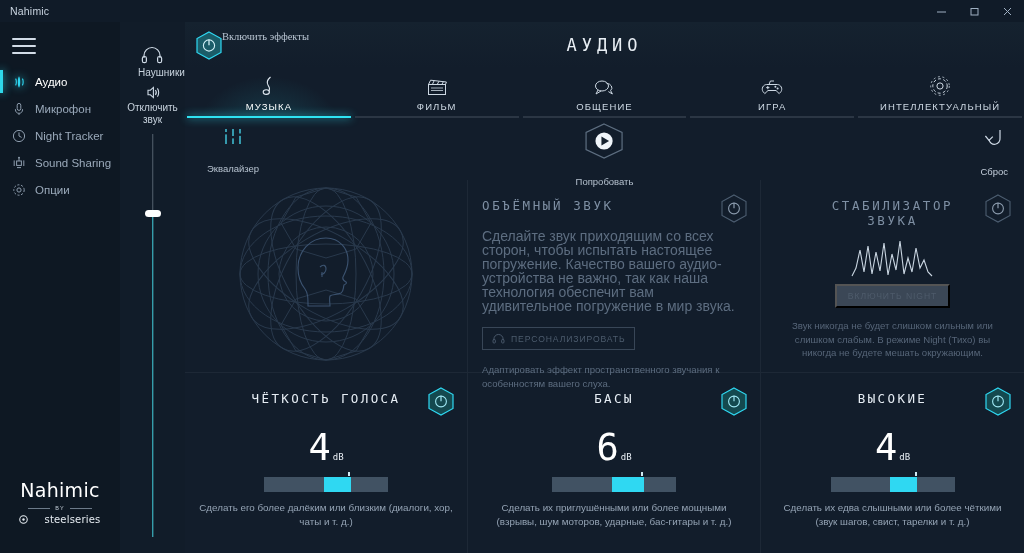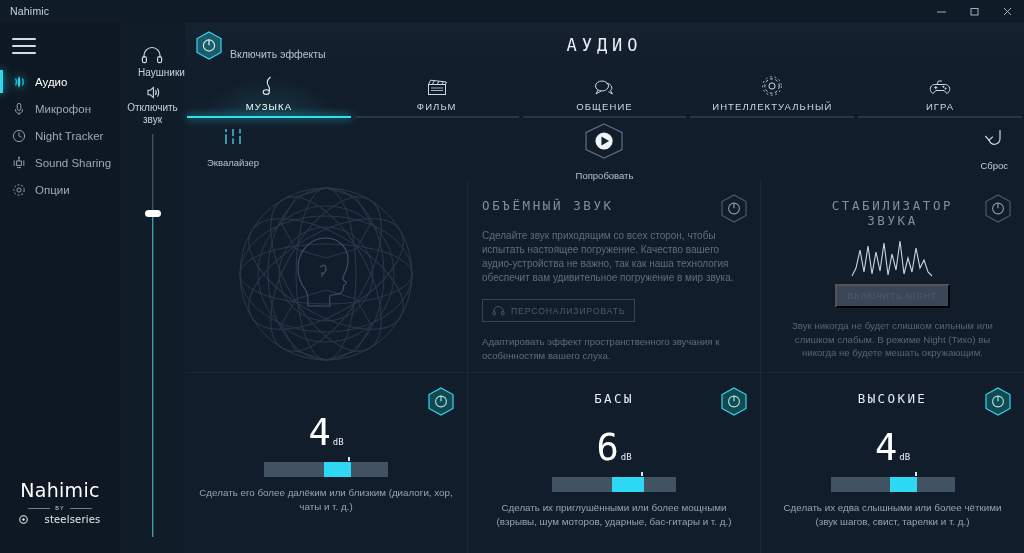--- a/index.html
+++ b/index.html
@@ -145,21 +145,21 @@
 
   
   .content { flex: 1 1 auto; display:flex; flex-direction:column; min-width:0; background:#121d2b; }
 
   .topbar {
     height: 46px; flex: 0 0 46px;
     display:flex; align-items:center;
     position: relative;
     background: linear-gradient(180deg,#15222f 0%, #121d2b 100%);
   }
-  .fxtoggle { display:flex; align-items:flex-end; gap:8px; padding-left: 11px; }
+  .fxtoggle { display:flex; align-items:flex-start; gap:0; padding-left: 11px; font-family: Liberation Serif, serif; }
   .hex-btn { position: relative; width: 26px; height: 29px; }
   .hex-btn svg { display:block; }
   .fxlabel { color:#b9c5d2; font-size:10.5px; }
   .apptitle {
     position:absolute; left:0; right:0; text-align:center;
     color:#e8eef4; font-size:17px; letter-spacing:5px;
     font-family:"DejaVu Sans Mono", monospace; font-weight:400;
     pointer-events:none;
   }
 
@@ -176,21 +176,21 @@
     content:""; position:absolute; left:2px; right:2px; bottom:0; height:2px;
     background:#2b3644;
   }
   .tab.active { color:#ffffff; }
   .tab.active::after { background:#2fe3f2; box-shadow:0 0 8px #2fe3f2; height:2.5px; }
   .tab.active { background: radial-gradient(ellipse at 50% 135%, rgba(47,227,242,.18) 0%, rgba(47,227,242,0) 62%); }
 
   
   .actions { height: 62px; flex:0 0 62px; position:relative; display:flex; align-items:center; }
   .act { position:absolute; text-align:center; }
-  .act .al { color:#b5c1ce; font-size:9.5px; margin-top:6px; }
+  .act .al { color:#b5c1ce; font-size:9.5px; margin-top:12px; }
   .act.eq { left: 22px; top: 9px; }
   .act.eq .al { color:#b8c4d1; }
   .act.try { left:50%; transform:translateX(-50%); top: 4px; }
   .act.reset { right: 16px; top: 10px; }
   .act.reset .al { color:#c3cedb; }
 
   
   .panels { flex: 1 1 auto; display:flex; flex-direction:column; min-height:0; }
   .rowtop { display:flex; height: 192px; flex:0 0 192px; }
   .rowbot { display:flex; flex:1 1 auto; min-height:0; }
@@ -199,21 +199,21 @@
   .rowbot { border-top: 1px solid #1d2836; }
 
   .c-sphere { flex: 0 0 282px; display:flex; align-items:center; justify-content:center; }
   .c-surround { flex: 1 1 0; padding: 18px 22px 0 14px; }
   .c-stab { flex: 0 0 264px; padding: 18px 16px 0 16px; text-align:center; }
 
   .ptitle {
     color:#7e8fa3; font-size:12.5px; letter-spacing:2.6px;
     font-family:"DejaVu Sans Mono", monospace;
   }
-  .pdesc { color:#5d6d80; font-size:10px; line-height:14px; margin-top:16px; }
+  .pdesc { color:#5d6d80; font-size:14px; line-height:14px; margin-top:16px; }
   .pbtn {
     display:inline-flex; align-items:flex-end; gap:6px;
     border:1px solid #384657; color:#4d5c6e;
     font-size:8.6px; letter-spacing:.9px;
     padding:5px 9px; margin-top:14px; background:transparent;
   }
   .pdesc2 { color:#5d6d80; font-size:9.6px; line-height:14px; margin-top:13px; }
 
   .powerhex { position:absolute; top: 14px; right: 13px; width:26px; height:29px; }
   .powerhex svg { display:block; }
@@ -437,41 +437,41 @@
               <ellipse cx="10" cy="9" rx="6.5" ry="5" fill="none" stroke="#cdd8e3" stroke-width="1"></ellipse>
               <path d="M6 13 L4 17 L9 14" fill="none" stroke="#cdd8e3" stroke-width="1"></path>
               <path d="M14.5 6.4 A5.6 4.4 0 0 1 18.6 13.6 L20.4 17 L16.4 14.6" fill="none" stroke="#cdd8e3" stroke-width="1"></path>
             </svg>
           </span>
           <span class="tl">ОБЩЕНИЕ</span>
         </div>
 
         <div class="tab">
           <span class="ti">
-            <svg width="22" height="22" viewBox="0 0 22 22">
-              <circle cx="11" cy="11" r="3.1" fill="none" stroke="#cdd8e3" stroke-width="1"></circle>
-              <circle cx="11" cy="11" r="7.2" fill="none" stroke="#cdd8e3" stroke-width="1" stroke-dasharray="3 2.3"></circle>
-              <circle cx="11" cy="11" r="9.3" fill="none" stroke="#cdd8e3" stroke-width=".8" stroke-dasharray="2 2.6"></circle>
-            </svg>
-          </span>
-          <span class="tl">ИНТЕЛЛЕКТУАЛЬНЫЙ</span>
-        </div>
-
-        <div class="tab">
-          <span class="ti">
             <svg width="24" height="20" viewBox="0 0 24 20">
               <path d="M6.6 7.5 H17.4 A4.6 4.6 0 0 1 21 14.6 L19.2 16.6 L16 13.5 H8 L4.8 16.6 L3 14.6 A4.6 4.6 0 0 1 6.6 7.5 Z" fill="none" stroke="#cdd8e3" stroke-width="1"></path>
               <line x1="6.2" y1="10.6" x2="9.4" y2="10.6" stroke="#cdd8e3" stroke-width="1"></line>
               <line x1="7.8" y1="9" x2="7.8" y2="12.2" stroke="#cdd8e3" stroke-width="1"></line>
               <circle cx="15.4" cy="9.8" r="1" fill="#cdd8e3"></circle>
               <circle cx="17.6" cy="11.6" r="1" fill="#cdd8e3"></circle>
               <path d="M9 7.5 L10.4 4 H14" fill="none" stroke="#cdd8e3" stroke-width="1"></path>
             </svg>
           </span>
           <span class="tl">ИГРА</span>
+        </div>
+
+        <div class="tab">
+          <span class="ti">
+            <svg width="22" height="22" viewBox="0 0 22 22">
+              <circle cx="11" cy="11" r="3.1" fill="none" stroke="#cdd8e3" stroke-width="1"></circle>
+              <circle cx="11" cy="11" r="7.2" fill="none" stroke="#cdd8e3" stroke-width="1" stroke-dasharray="3 2.3"></circle>
+              <circle cx="11" cy="11" r="9.3" fill="none" stroke="#cdd8e3" stroke-width=".8" stroke-dasharray="2 2.6"></circle>
+            </svg>
+          </span>
+          <span class="tl">ИНТЕЛЛЕКТУАЛЬНЫЙ</span>
         </div>
       </div>
 
       <div class="actions">
         <div class="act eq">
           <svg width="28" height="20" viewBox="0 0 28 20">
             <line x1="7" y1="2" x2="7" y2="17" stroke="#3fb9cf" stroke-width="1.6"></line>
             <line x1="14" y1="2" x2="14" y2="17" stroke="#3fb9cf" stroke-width="1.6"></line>
             <line x1="21" y1="2" x2="21" y2="17" stroke="#3fb9cf" stroke-width="1.6"></line>
             <rect x="5.4" y="5" width="3.2" height="2.4" fill="#121d2b"></rect>
@@ -577,20 +577,21 @@
                 <circle cx="13" cy="14.5" r="5.4" fill="none" stroke="#8b9bad" stroke-width="1.1"></circle>
                 <line x1="13" y1="8.8" x2="13" y2="14.2" stroke="#8b9bad" stroke-width="1.2"></line>
               </svg>
             </div>
           </div>
         </div>
 
         <div class="rowbot">
 
           <div class="cell bc c-clarity">
+            <div class="bt">ЧЁТКОСТЬ ГОЛОСА</div>
             <div class="val">
               <span>4</span>
               <span class="unit">dB</span>
             </div>
             <div class="sl">
               <div class="bg"></div>
               <div class="on" style="left:48%;width:22%"></div>
               <div class="tick" style="left:68%"></div>
             </div>
             <div class="cap">Сделать его более далёким или близким (диалоги, хор, чаты и т. д.)</div>

